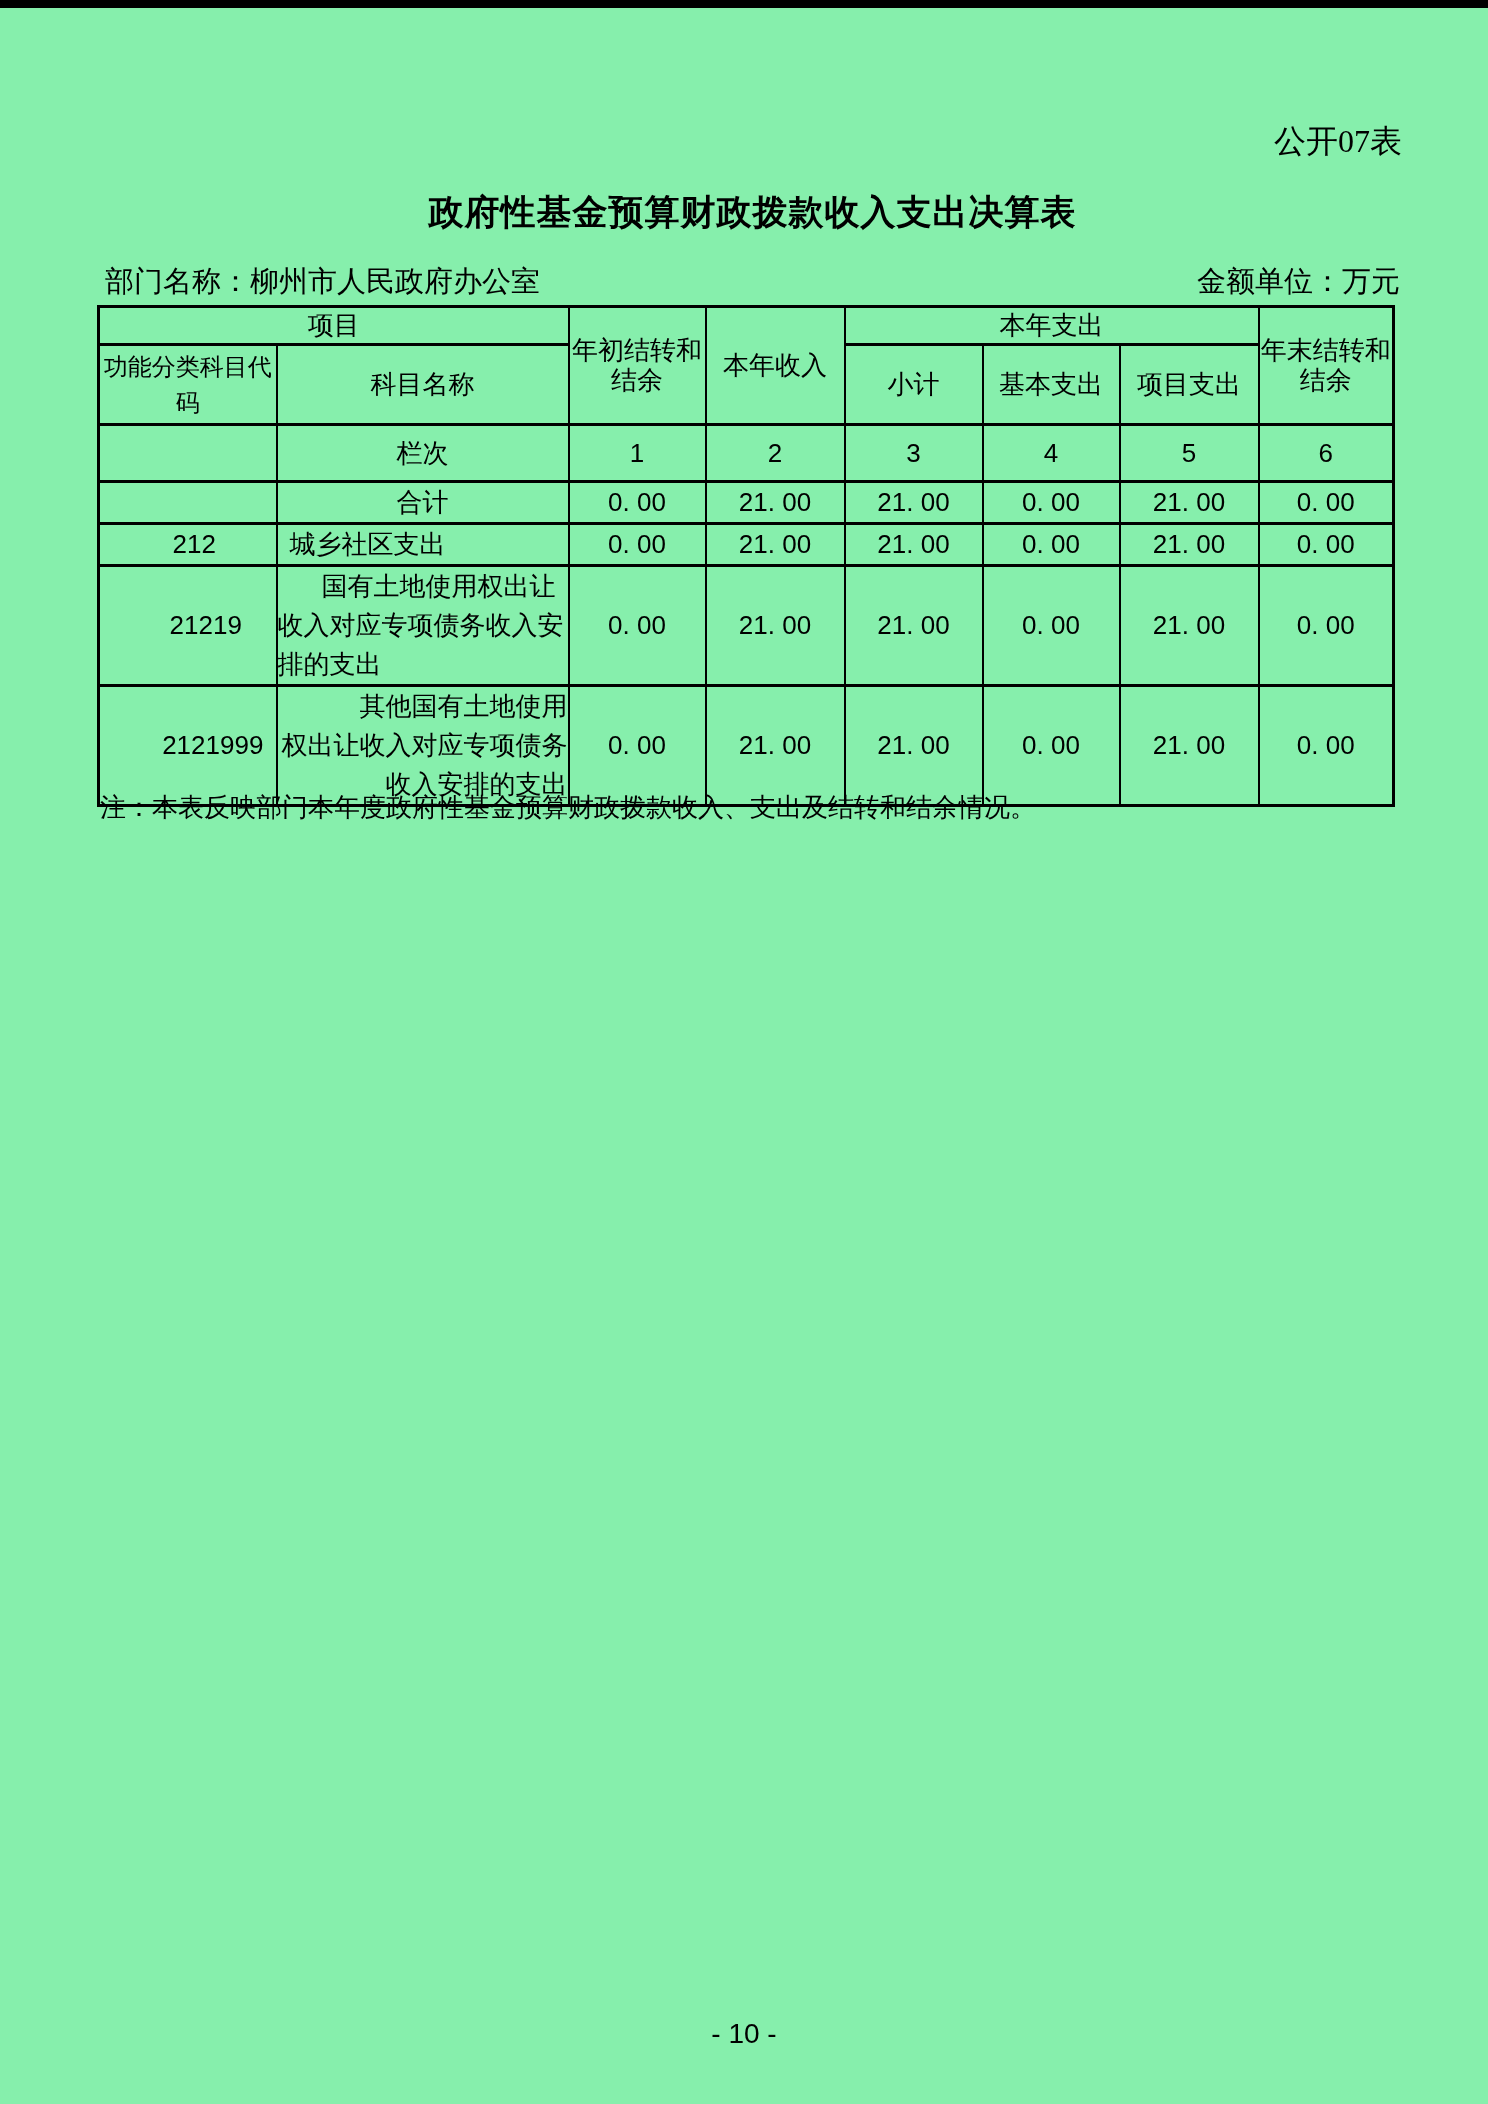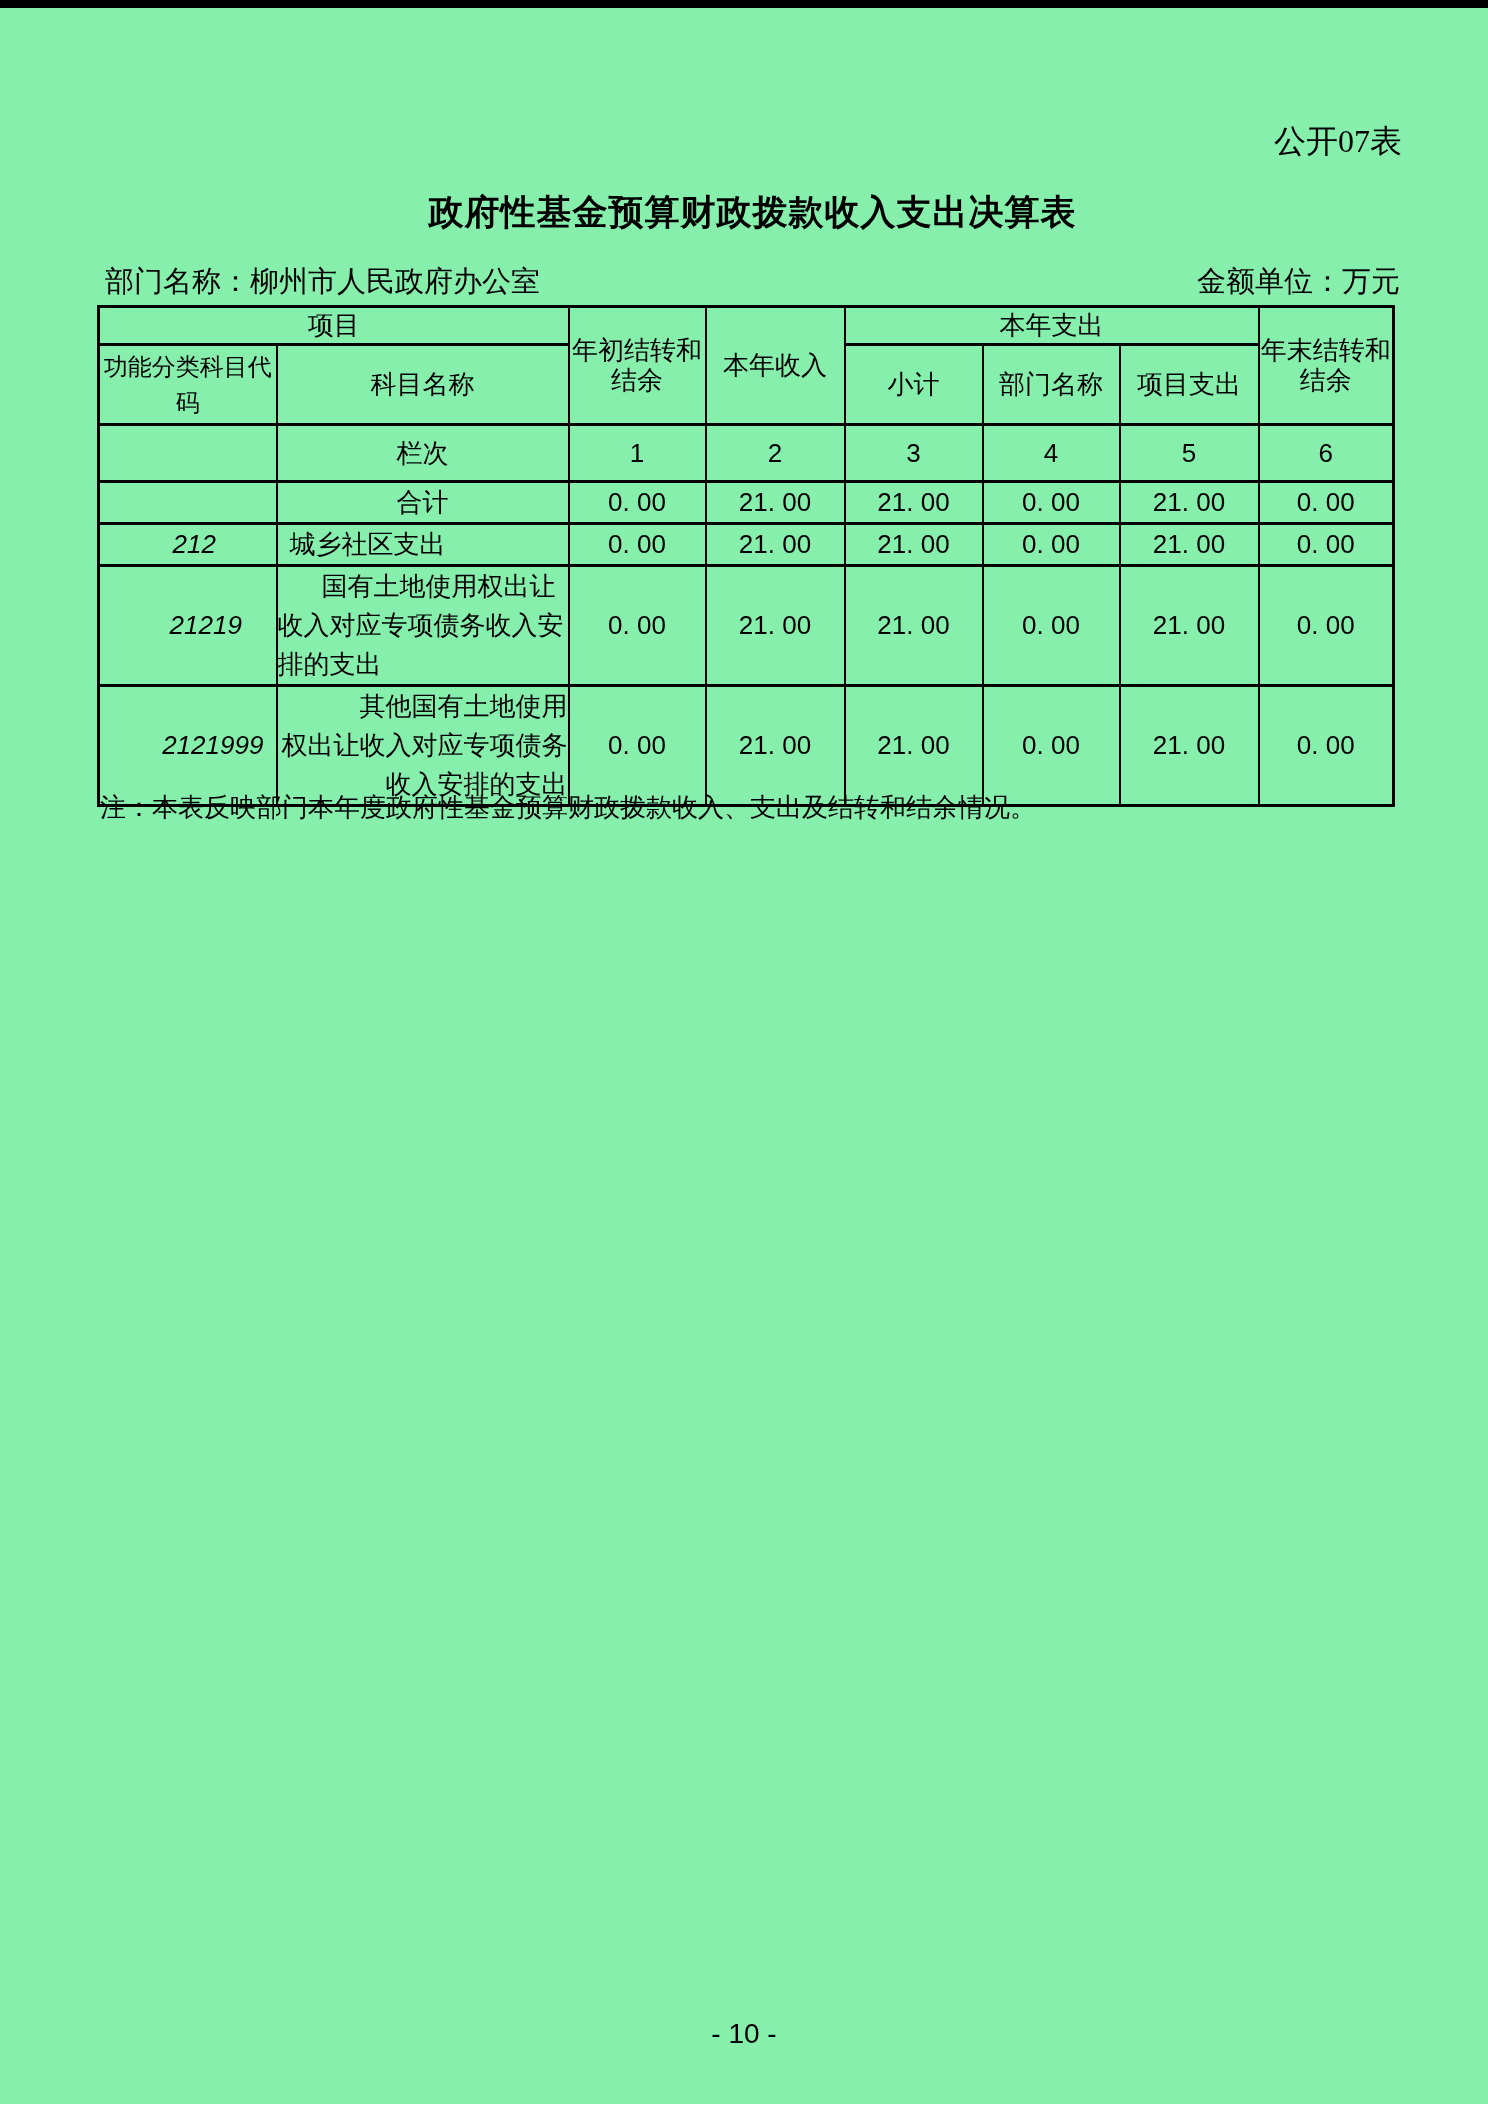--- a/index.html
+++ b/index.html
@@ -86,21 +86,20 @@
   th.h-balance { line-height: 30px; }
   td.cell-num, td.cell-colno, td.cell-code {
     font-family: "Liberation Sans", "DejaVu Sans", sans-serif;
   }
   td.cell-num {
     text-align: right;
     padding-right: 4px;
   }
   td.cell-code {
     text-align: left;
-    font-style: italic;
   }
   tr.row-l2 td.cell-code { padding-left: 13px; }
   tr.row-l3 td.cell-code { padding-left: 36px; }
   tr.row-l4 td.cell-code { padding-left: 50px; }
   td.cell-name {
     line-height: 39px;
   }
   tr.row-total td.cell-name { text-align: center; }
   tr.row-l2 td.cell-name { text-align: left; padding-left: 12px; }
   tr.row-l3 td.cell-name { text-align: left; text-indent: 44px; }
@@ -156,21 +155,21 @@
         <th colspan="2">项目</th>
         <th rowspan="2" class="h-balance">年初结转和结余</th>
         <th rowspan="2">本年收入</th>
         <th colspan="3">本年支出</th>
         <th rowspan="2" class="h-balance">年末结转和结余</th>
       </tr>
       <tr class="hrow-2">
         <th class="h-code">功能分类科目代码</th>
         <th>科目名称</th>
         <th>小计</th>
-        <th>部门名称</th>
+        <th>基本支出</th>
         <th>项目支出</th>
       </tr>
       <tr class="hrow-index">
         <td></td>
         <td>栏次</td>
         <td class="cell-colno">1</td>
         <td class="cell-colno">2</td>
         <td class="cell-colno">3</td>
         <td class="cell-colno">4</td>
         <td class="cell-colno">5</td>

